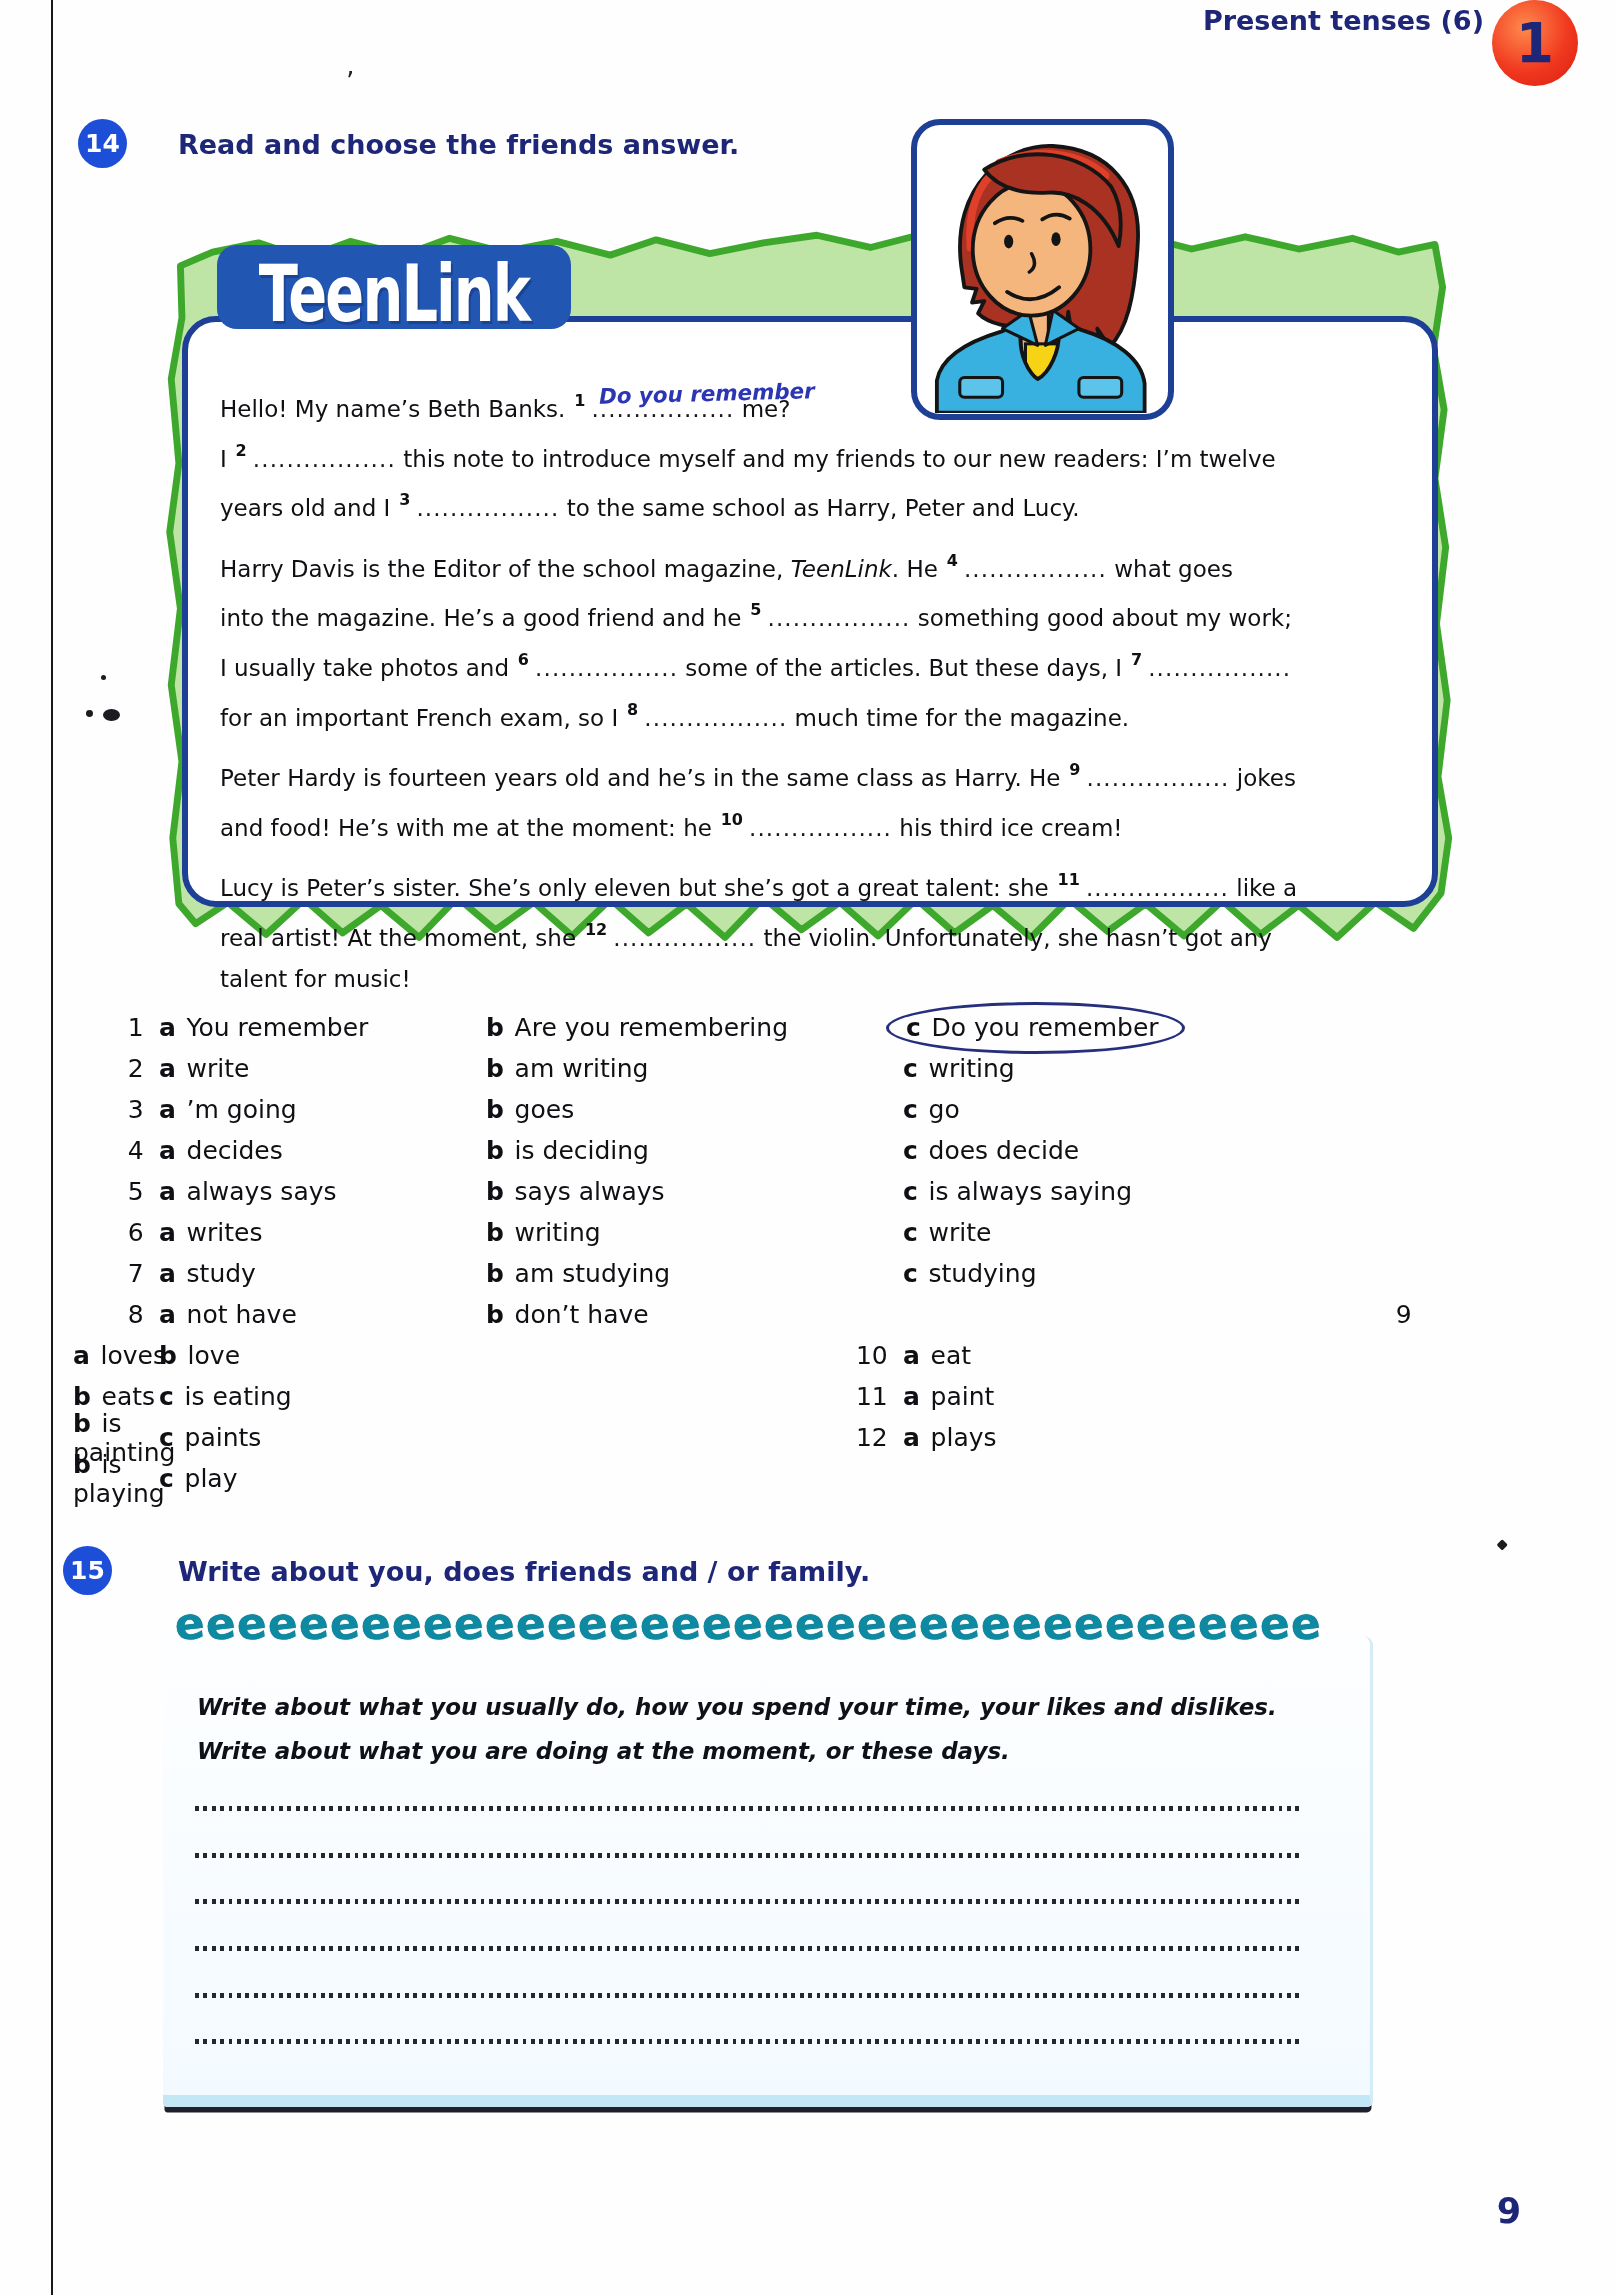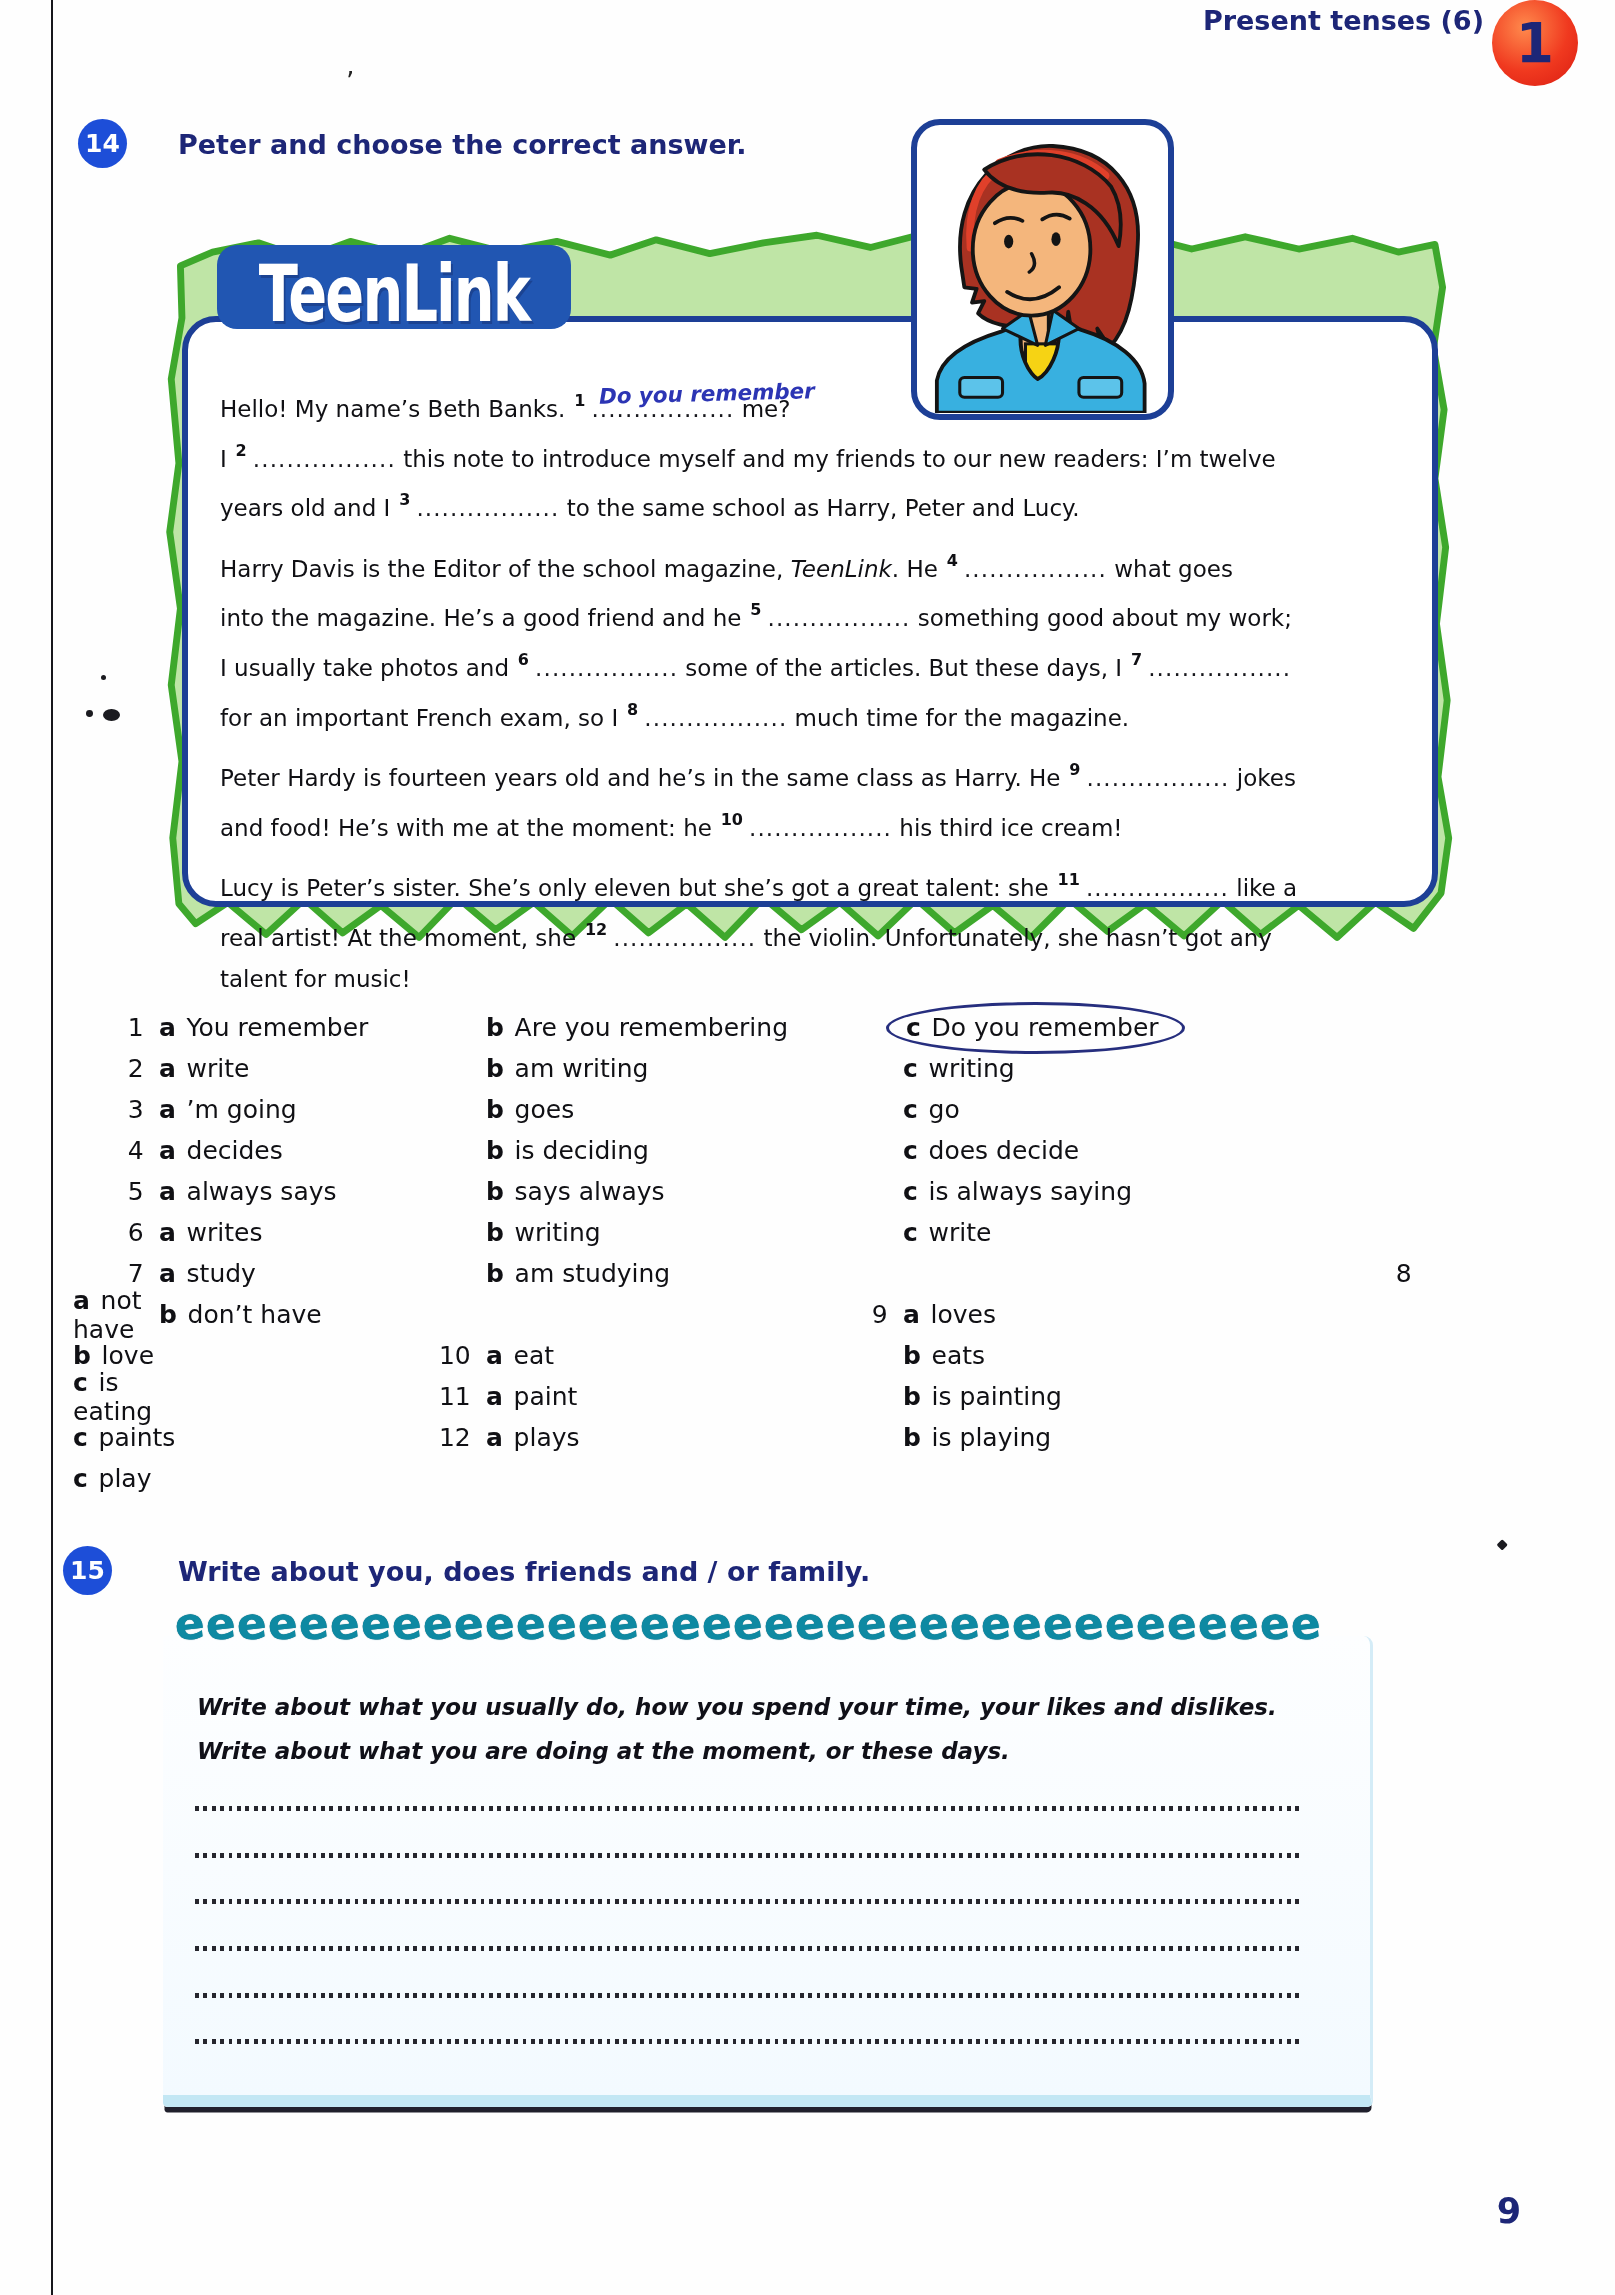--- a/index.html
+++ b/index.html
@@ -83,21 +83,21 @@
   <div class="abs" id="page-header">Present tenses (6)</div>
   <div class="abs" id="unit-badge">
     <span>1</span>
   </div>
 
   <div class="abs" id="stray-mark">’</div>
 
   <div class="abs ex-badge" id="ex14-badge">
     <span>14</span>
   </div>
-  <div class="abs ex-title" id="ex14-title">Peter and choose the correct answer.</div>
+  <div class="abs ex-title" id="ex14-title">Read and choose the friends answer.</div>
 
   <svg class="abs" id="torn-paper" width="1305" height="736" viewBox="0 0 1706 962">
     <polygon fill="#bfe5a6" stroke="#3ea82c" stroke-width="9" stroke-linejoin="round" points="
       28,52 70,34 130,22 190,42 250,20 320,38 380,16 450,34 520,20 590,38 650,18 720,36 790,22
       860,12 930,28 1000,10 1070,24 1140,8 1210,26 1280,12 1350,30 1420,14 1490,30 1560,16 1620,34 1668,24
       1678,80 1666,160 1680,240 1668,330 1682,420 1670,520 1684,620 1672,720 1686,800 1676,872
       1640,918 1590,884 1540,930 1490,888 1440,926 1390,882 1340,928 1290,886 1240,922 1190,880
       1140,930 1090,888 1040,924 990,880 940,928 890,884 840,920 790,878 740,930 690,886 640,924
       590,880 540,928 490,884 440,920 390,878 340,930 290,888 240,924 190,880 140,926 90,884 48,912 26,886
       18,800 30,700 16,600 28,500 14,400 26,310 16,200 30,120"></polygon>
@@ -176,20 +176,21 @@
       <div><span><span class="letter">a</span>always says</span></div>
       <div><span><span class="letter">b</span>says always</span></div>
       <div><span><span class="letter">c</span>is always saying</span></div>
       <div class="num">6</div>
       <div><span><span class="letter">a</span>writes</span></div>
       <div><span><span class="letter">b</span>writing</span></div>
       <div><span><span class="letter">c</span>write</span></div>
       <div class="num">7</div>
       <div><span><span class="letter">a</span>study</span></div>
       <div><span><span class="letter">b</span>am studying</span></div>
+      <div><span><span class="letter">c</span>studying</span></div>
       <div class="num">8</div>
       <div><span><span class="letter">a</span>not have</span></div>
       <div><span><span class="letter">b</span>don’t have</span></div>
       <div class="num">9</div>
       <div><span><span class="letter">a</span>loves</span></div>
       <div><span><span class="letter">b</span>love</span></div>
       <div class="num">10</div>
       <div><span><span class="letter">a</span>eat</span></div>
       <div><span><span class="letter">b</span>eats</span></div>
       <div><span><span class="letter">c</span>is eating</span></div>

